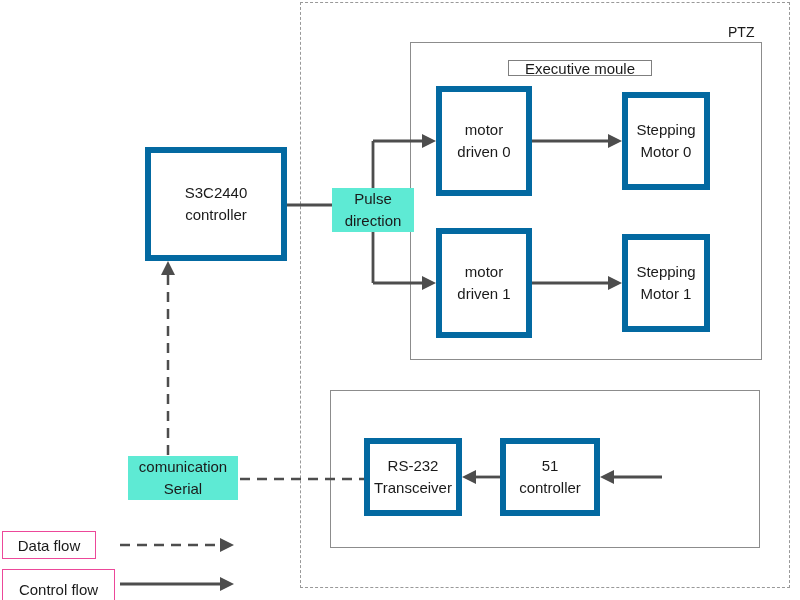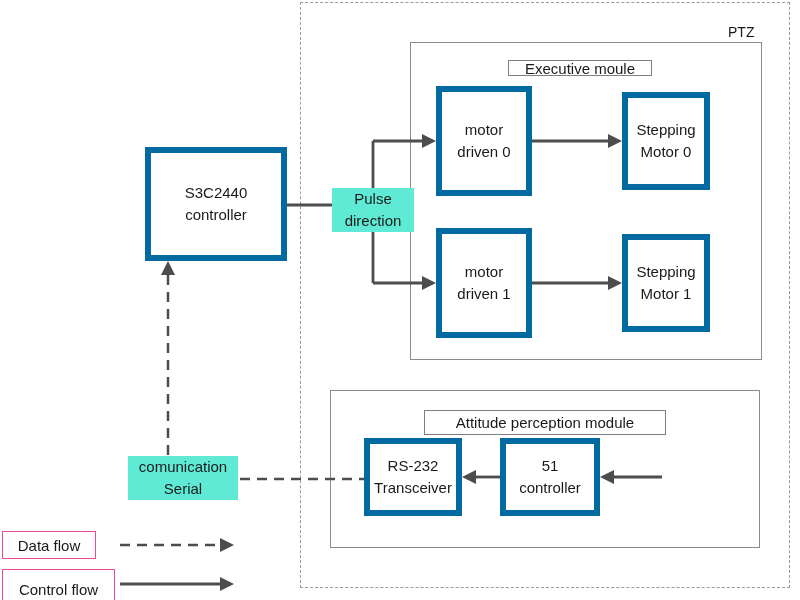--- a/index.html
+++ b/index.html
@@ -108,21 +108,20 @@
   <div class="node" style="left:436px;top:228px;width:96px;height:110px;">
     <div>motor</div>
     <div>driven 1</div>
   </div>
 
   <div class="node" style="left:622px;top:234px;width:88px;height:98px;">
     <div>Stepping</div>
     <div>Motor 1</div>
   </div>
 
-  <div class="module-title" style="left:424px;top:410px;width:242px;height:25px;">Attitude perception module</div>
 
   <div class="node" style="left:364px;top:438px;width:98px;height:78px;">
     <div>RS-232</div>
     <div>Transceiver</div>
   </div>
 
   <div class="node" style="left:500px;top:438px;width:100px;height:78px;">
     <div>51</div>
     <div>controller</div>
   </div>

